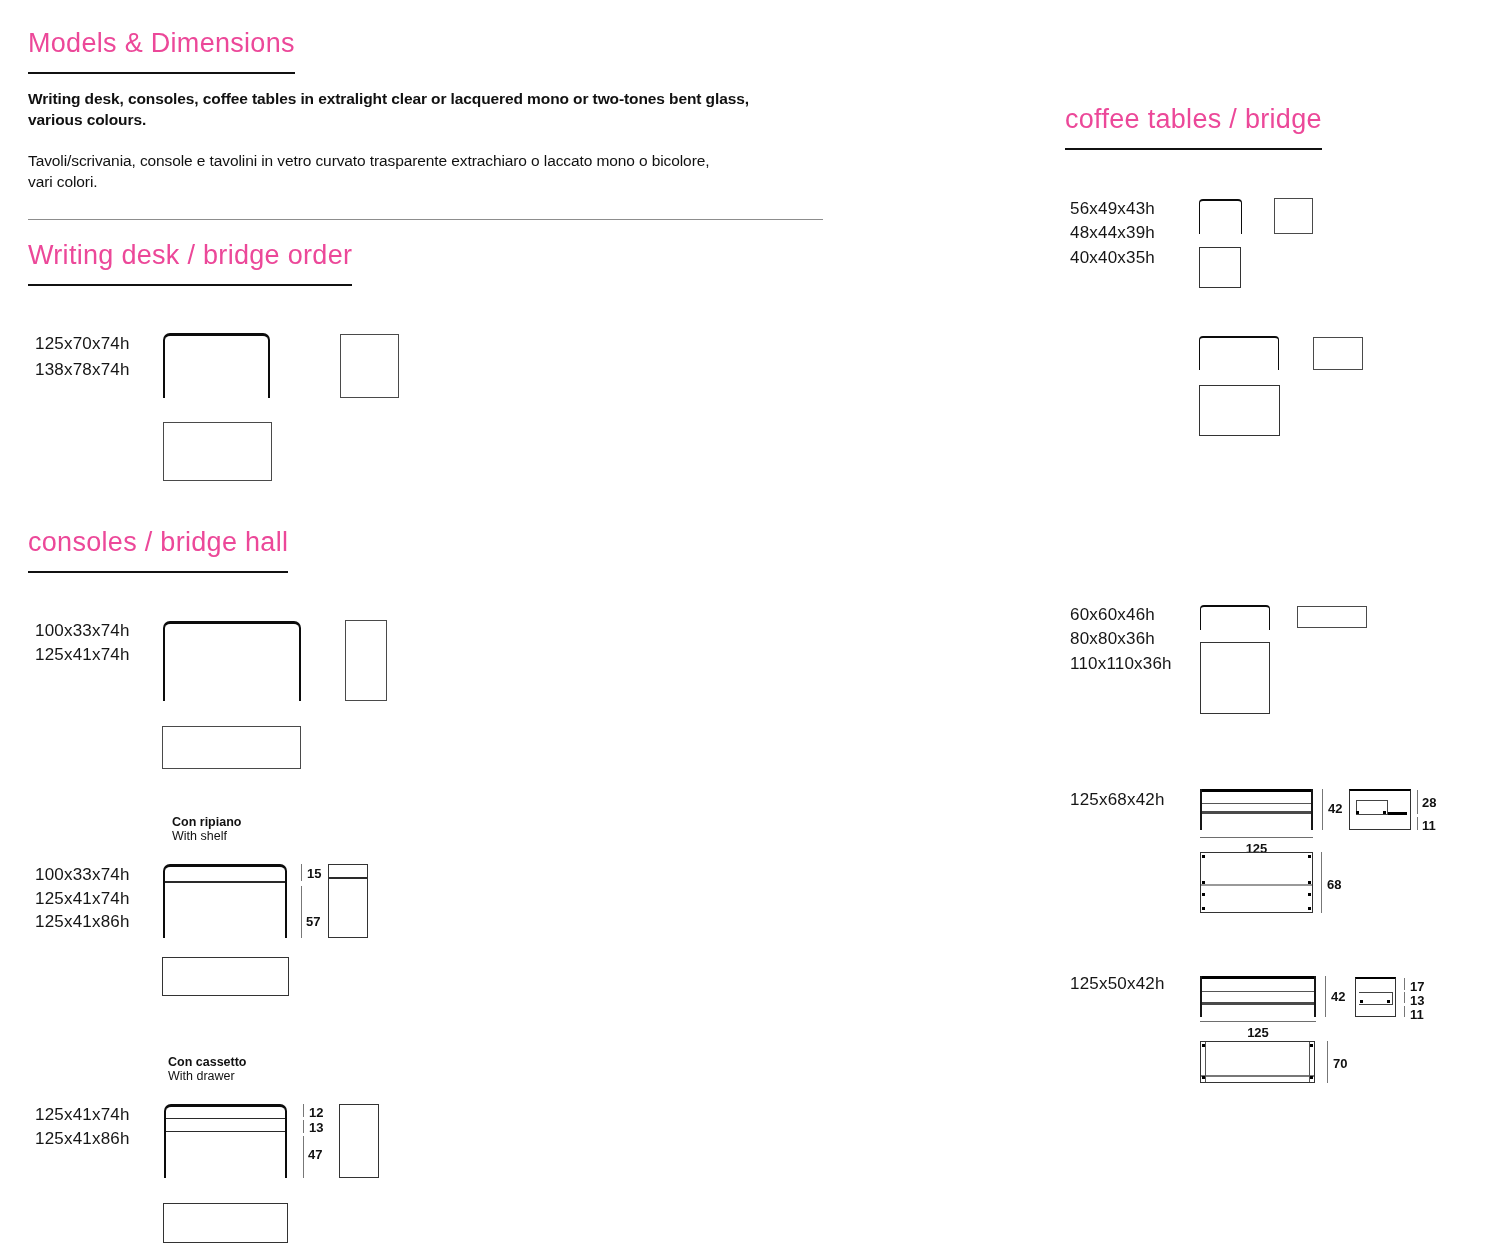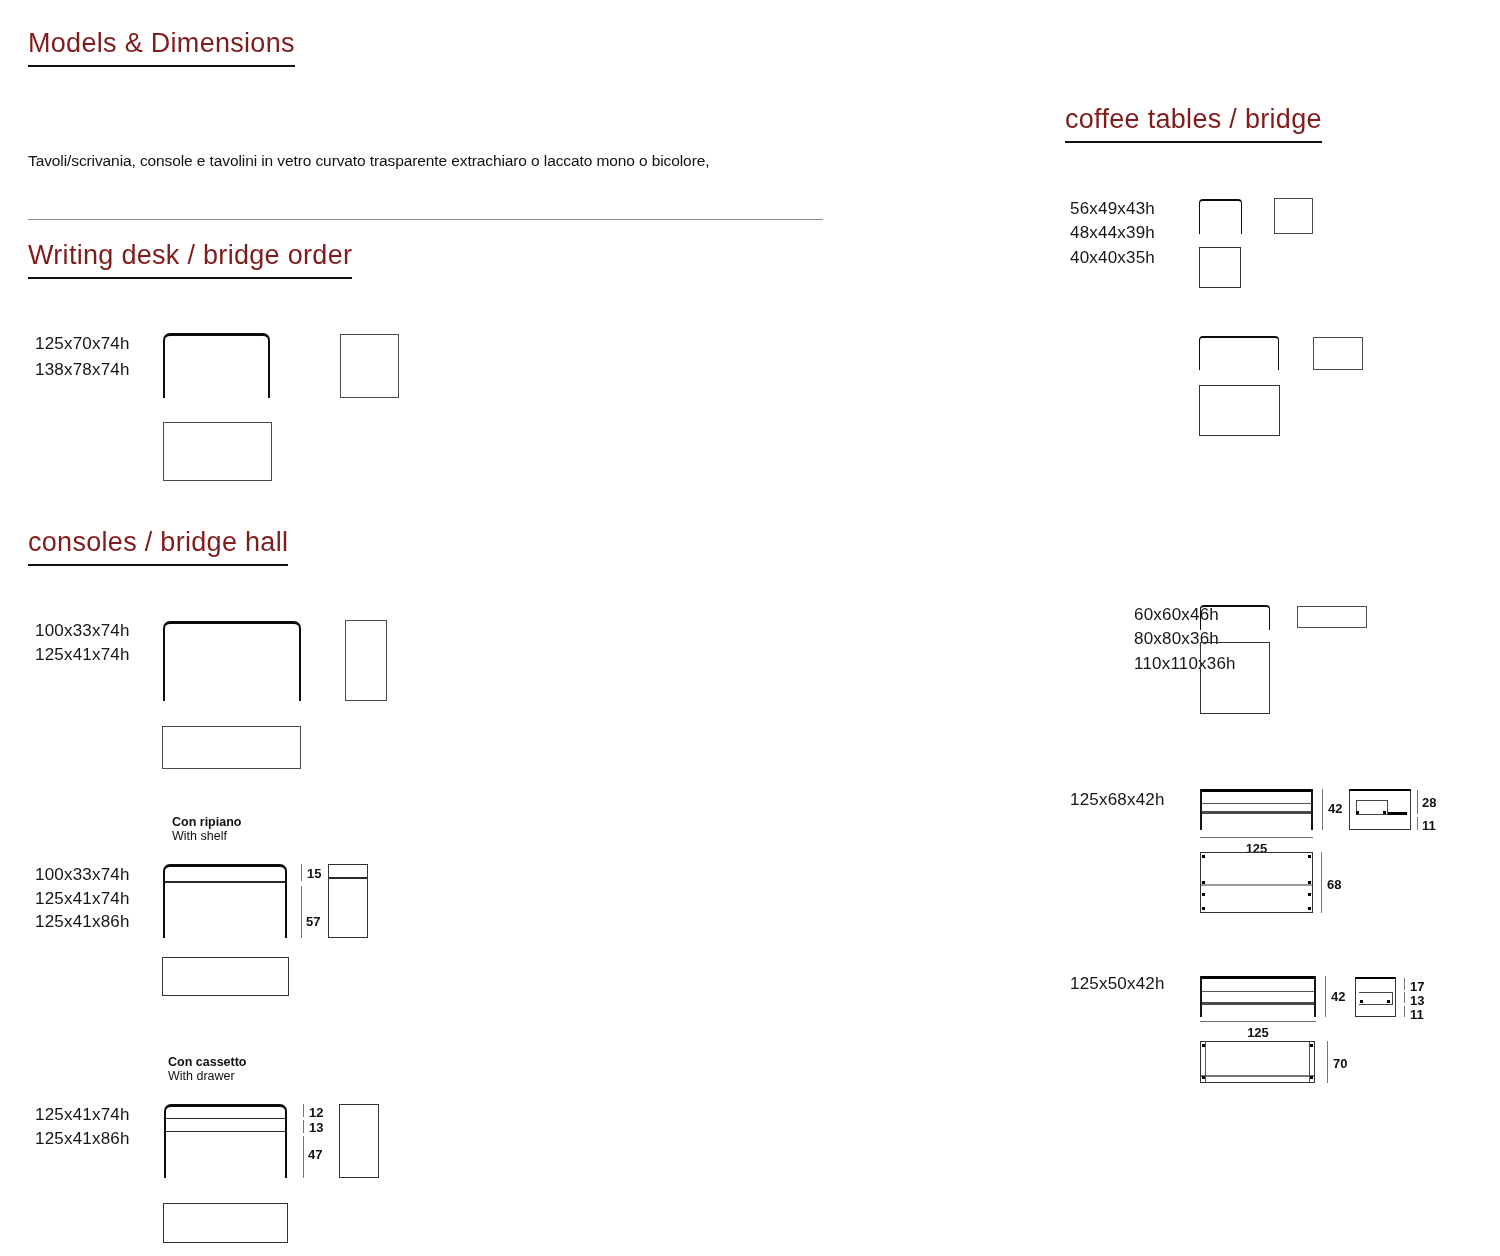--- a/index.html
+++ b/index.html
@@ -3,22 +3,22 @@
 <meta charset="utf-8">
 <style>
   html,body{margin:0;padding:0;background:#ffffff;}
   .page{
     position:relative;width:1500px;height:1256px;background:#ffffff;
     font-family:"Liberation Sans",sans-serif;color:#111;overflow:hidden;
   }
   .abs{position:absolute;}
   
   .h1{
-    display:inline-block;font-size:27px;letter-spacing:.3px;color:#7f1d1d;
-    border-bottom:2.5px solid #111;padding-bottom:6px;white-space:nowrap;
+    display:inline-block;font-size:27px;letter-spacing:.3px;color:#ec4899;
+    border-bottom:2.5px solid #111;padding-bottom:13px;white-space:nowrap;
   }
   
   .intro{font-size:15.5px;line-height:21px;letter-spacing:-.1px;white-space:nowrap;color:#111;}
   .bold{font-weight:bold;}
   
   .sizes{font-size:17px;color:#161616;letter-spacing:.2px;white-space:nowrap;}
   .lh26 div{height:26px;line-height:26px;}
   .lh24 div{height:24px;line-height:24px;}
   .lh235 div{height:23.5px;line-height:23.5px;}
   .lh244 div{height:24.4px;line-height:24.4px;}
@@ -47,23 +47,28 @@
 </style>
 </head>
 <body>
 
 <div class="page">
 
   <div class="abs" style="left:28px;top:28px;">
     <span class="h1">Models &amp; Dimensions</span>
   </div>
 
+  <div class="abs intro bold" style="left:28px;top:88px;">
+    <div>Writing desk, consoles, coffee tables in extralight clear or lacquered mono or two-tones bent glass,</div>
+    <div>various colours.</div>
+  </div>
 
   <div class="abs intro" style="left:28px;top:150px;">
     <div>Tavoli/scrivania, console e tavolini in vetro curvato trasparente extrachiaro o laccato mono o bicolore,</div>
+    <div>vari colori.</div>
   </div>
 
   <div class="abs" style="left:28px;top:219px;width:795px;height:1px;background:#8d8d8d;"></div>
 
   <div class="abs" style="left:28px;top:240px;">
     <span class="h1">Writing desk / bridge order</span>
   </div>
 
   <div class="abs sizes lh26" style="left:35px;top:331px;">
     <div>125x70x74h</div>
@@ -143,21 +148,21 @@
     <div>40x40x35h</div>
   </div>
   <div class="bridge sm" style="left:1199px;top:199px;width:43px;height:35px;"></div>
   <div class="box" style="left:1274px;top:198px;width:39px;height:36px;"></div>
   <div class="box dk" style="left:1199px;top:247px;width:42px;height:41px;"></div>
 
   <div class="bridge sm" style="left:1199px;top:336px;width:80px;height:34px;"></div>
   <div class="box" style="left:1313px;top:337px;width:50px;height:33px;"></div>
   <div class="box dk" style="left:1199px;top:385px;width:81px;height:51px;"></div>
 
-  <div class="abs sizes lh244" style="left:1134px;top:603px;">
+  <div class="abs sizes lh244" style="left:1070px;top:603px;">
     <div>60x60x46h</div>
     <div>80x80x36h</div>
     <div>110x110x36h</div>
   </div>
   <div class="bridge sm" style="left:1200px;top:605px;width:70px;height:25px;"></div>
   <div class="box" style="left:1297px;top:606px;width:70px;height:22px;"></div>
   <div class="box dk" style="left:1200px;top:642px;width:70px;height:72px;"></div>
 
   <div class="abs sizes" style="left:1070px;top:790px;">125x68x42h</div>
 

